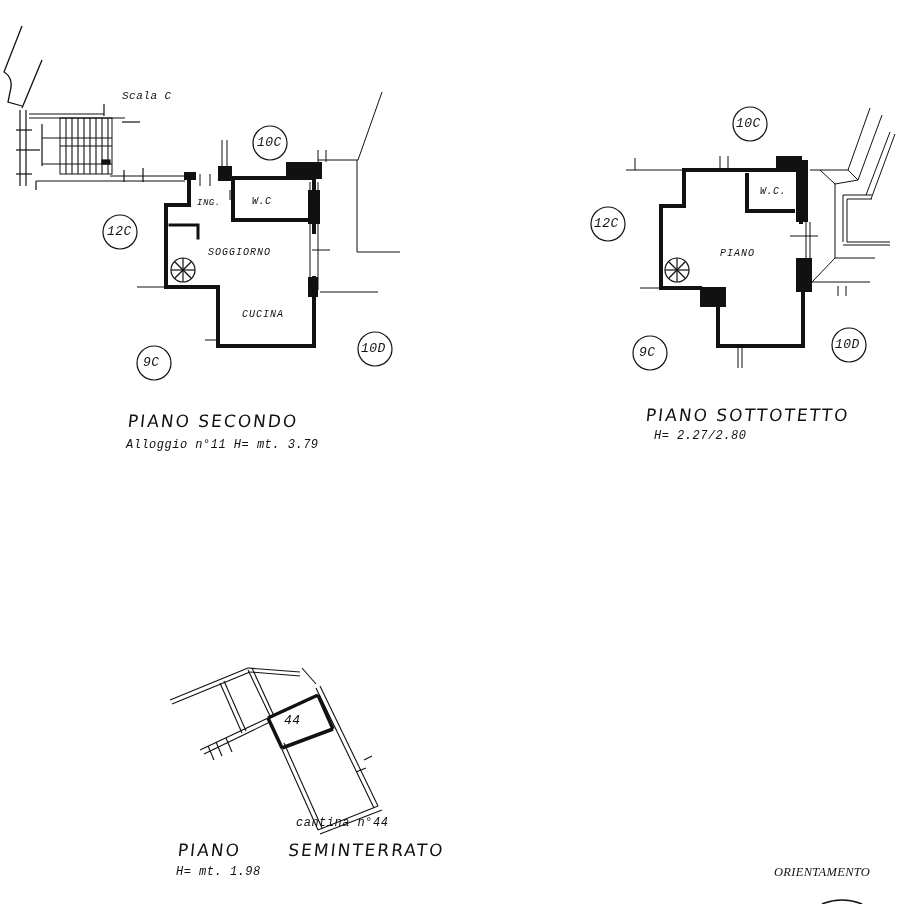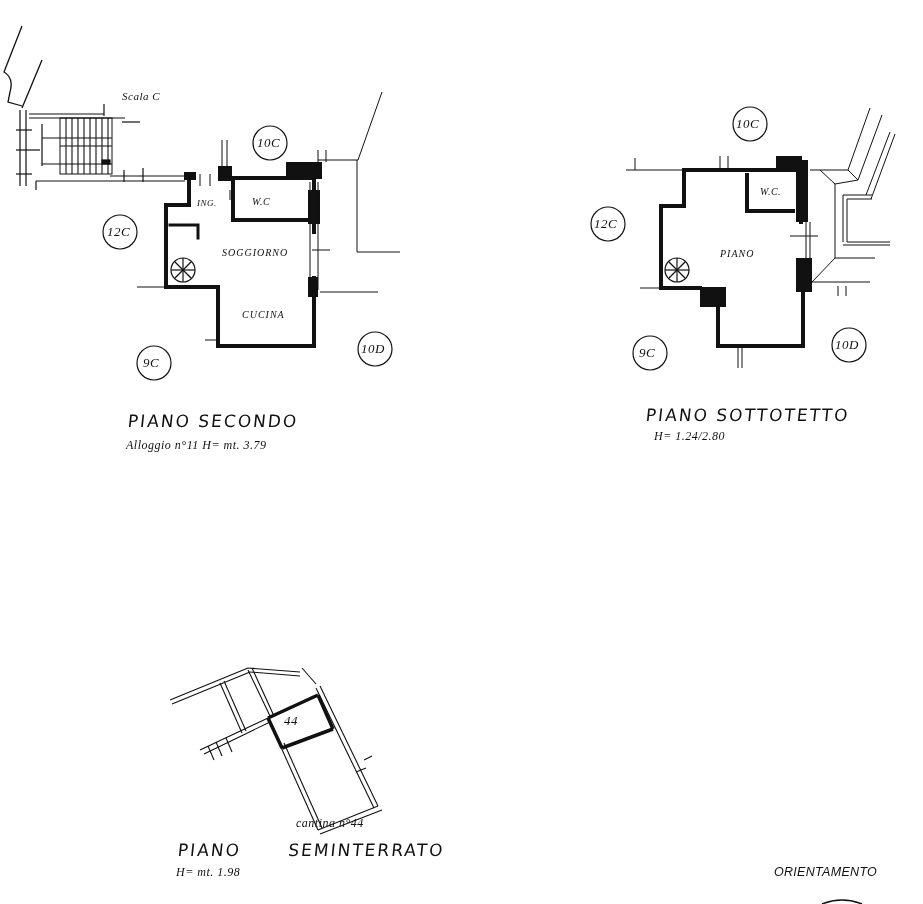--- a/index.html
+++ b/index.html
@@ -1,21 +1,21 @@
 <!DOCTYPE html>
 <html><head>
 <meta charset="utf-8">
 <style>
   html, body { margin: 0; padding: 0; background: #ffffff; }
   body { width: 923px; height: 904px; position: relative; overflow: hidden; font-family: "DejaVu Sans", sans-serif; }
   svg.plan { position: absolute; left: 0; top: 0; }
   .lbl { position: absolute; color: #111; white-space: nowrap; }
   .title { font-family: "DejaVu Sans", sans-serif; font-size: 17px; letter-spacing: 2px; transform: skewX(-6deg); }
-  .sub { font-family: Liberation Serif, serif; font-style: italic; font-size: 12px; letter-spacing: 0.5px; }
-  .orient { font-family: Liberation Sans, sans-serif; font-style: italic; font-size: 12.5px; letter-spacing: 0.3px; }
+  .sub { font-family: Liberation Mono, monospace; font-style: italic; font-size: 12px; letter-spacing: 0.5px; }
+  .orient { font-family: Liberation Serif, serif; font-style: italic; font-size: 12.5px; letter-spacing: 0.3px; }
 </style>
 </head>
 <body>
 
 <svg class="plan" width="923" height="904" viewBox="0 0 923 904">
 
   <g stroke="#111" fill="none">
 
     <path d="M22 26 L4 72 Q14 78 10 92 L8 102 L22 106" stroke-width="1.3"></path>
     <line x1="42" y1="60" x2="22" y2="108" stroke-width="1.3"></line>
@@ -200,36 +200,36 @@
     <line x1="364" y1="760" x2="372" y2="756"></line>
     <line x1="356" y1="772" x2="366" y2="768"></line>
   </g>
 
   <path d="M822 904 Q842 896 862 904" stroke="#111" stroke-width="1.5" fill="none"></path>
 </svg>
 
 <div class="lbl sub" style="left:122px; top:90px; font-size:11px;">Scala C</div>
 <div class="lbl sub" style="left:197px; top:198px; font-size:9px;">ING.</div>
 <div class="lbl sub" style="left:252px; top:196px; font-size:10px;">W.C</div>
-<div class="lbl sub" style="left:208px; top:247px; font-size:10px; letter-spacing:1px;margin-left:14px;">SOGGIORNO</div>
+<div class="lbl sub" style="left:208px; top:247px; font-size:10px; letter-spacing:1px;">SOGGIORNO</div>
 <div class="lbl sub" style="left:242px; top:309px; font-size:10px; letter-spacing:1px;">CUCINA</div>
 <div class="lbl sub" style="left:257px; top:135px; font-size:13px;">10C</div>
 <div class="lbl sub" style="left:107px; top:224px; font-size:13px;">12C</div>
 <div class="lbl sub" style="left:143px; top:355px; font-size:13px;">9C</div>
 <div class="lbl sub" style="left:361px; top:341px; font-size:13px;">10D</div>
 <div class="lbl title" style="left:128px; top:411px;">PIANO SECONDO</div>
 <div class="lbl sub" style="left:126px; top:438px;">Alloggio n°11  H= mt. 3.79</div>
 
 <div class="lbl sub" style="left:760px; top:186px; font-size:10px;">W.C.</div>
 <div class="lbl sub" style="left:720px; top:248px; font-size:10px; letter-spacing:1px;">PIANO</div>
 <div class="lbl sub" style="left:736px; top:116px; font-size:13px;">10C</div>
 <div class="lbl sub" style="left:594px; top:216px; font-size:13px;">12C</div>
 <div class="lbl sub" style="left:639px; top:345px; font-size:13px;">9C</div>
 <div class="lbl sub" style="left:835px; top:337px; font-size:13px;">10D</div>
 <div class="lbl title" style="left:646px; top:405px;">PIANO SOTTOTETTO</div>
-<div class="lbl sub" style="left:654px; top:429px;">H= 1.24/2.80</div>
+<div class="lbl sub" style="left:654px; top:429px;">H= 2.27/2.80</div>
 
 <div class="lbl sub" style="left:284px; top:713px; font-size:13px;">44</div>
 <div class="lbl title" style="left:178px; top:840px; word-spacing:40px;">PIANO SEMINTERRATO</div>
 <div class="lbl sub" style="left:176px; top:865px;">H= mt. 1.98</div>
 <div class="lbl sub" style="left:296px; top:816px;">cantina n°44</div>
 
 <div class="lbl orient" style="left:774px; top:865px;">ORIENTAMENTO</div>
 
 </body></html>

